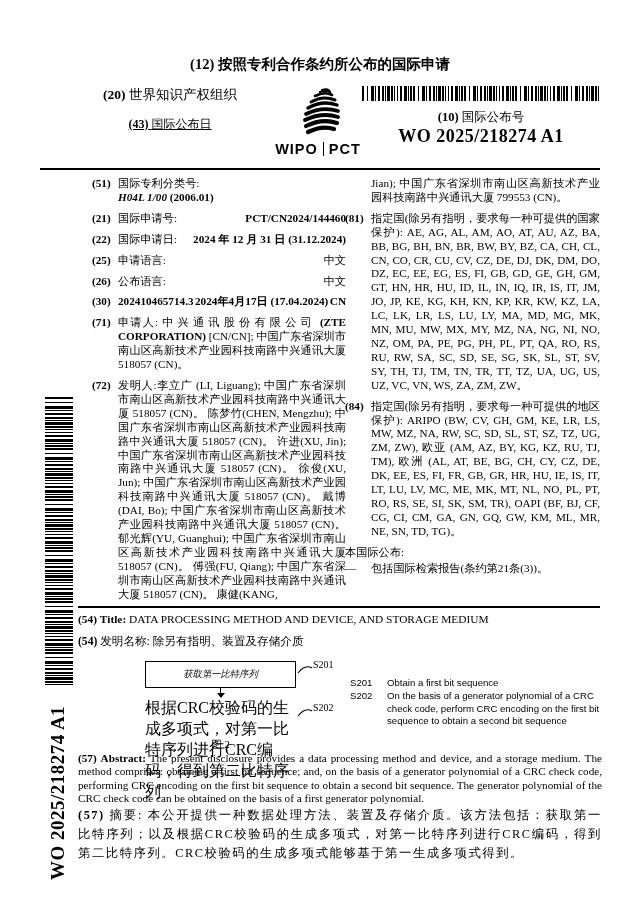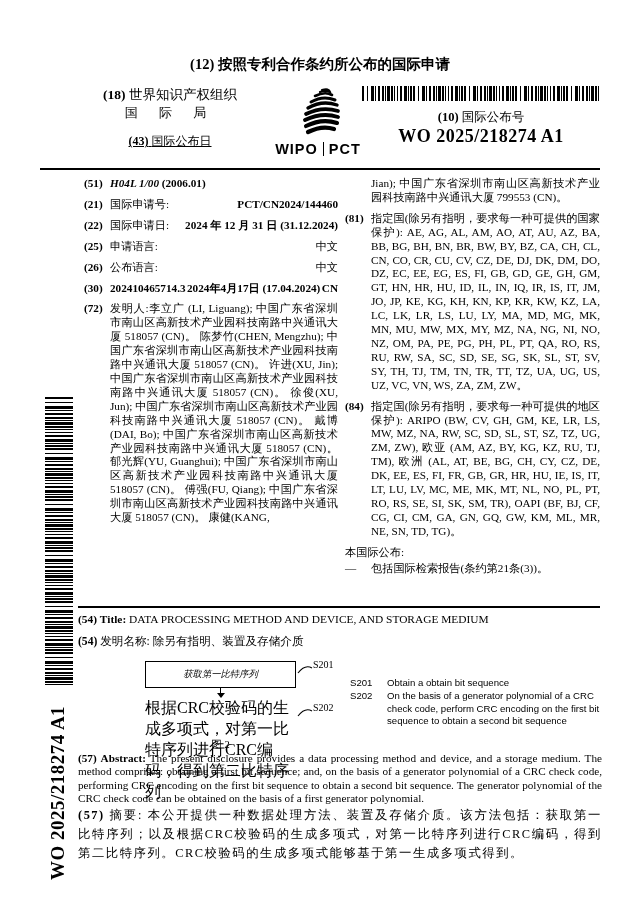--- a/index.html
+++ b/index.html
@@ -29,21 +29,21 @@
   .pubno-block { top:86px; left:362px; width:238px; text-align:center; }
   .barcode-h { height:15px; width:238px; display:flex; overflow:hidden; }
   .barcode-h .bar { flex:0 0 auto; background:#000; }
   .pubno-label { margin-top:8px; font-size:12.5px; }
   .pubno-value { font-size:18px; font-weight:bold; letter-spacing:.5px; }
 
   .rule1 { top:168px; left:40px; width:560px; height:2px; background:#000; }
 
   
   .col { font-size:11.2px; line-height:13.9px; }
-  .col-left  { top:177px; left:84px;  width:254px; }
+  .col-left  { top:177px; left:92px;  width:254px; }
   .col-right { top:177px; left:345px; width:255px; }
   .entry { position:relative; padding-left:26px; margin-bottom:7px; text-align:justify; }
   .entry > .inid { position:absolute; left:0; top:0; font-weight:bold; }
   .kv { display:flex; justify-content:space-between; }
   .kv .v { text-align:right; white-space:nowrap; }
   .ipc-main { font-weight:bold; font-style:italic; }
   .ipc-year { font-weight:bold; }
   .prio-row { display:flex; justify-content:space-between; font-weight:bold; }
   .org-name-zh { letter-spacing:3px; }
   .note-title { margin-bottom:2px; }
@@ -89,22 +89,21 @@
   .abstract-en { top:752px; left:78px; width:524px; font-size:11.2px; line-height:13.4px; text-align:justify; }
   .abstract-zh { top:806px; left:78px; width:524px; font-size:12.4px; line-height:19px;
                  text-align:justify; letter-spacing:1.5px; }
 </style>
 </head>
 <body>
 
 <div class="abs pub-type"><span>(12)</span> <span>按照专利合作条约所公布的国际申请</span></div>
 
 <div class="abs org-block">
-  <div><span class="b">(18)</span> <span>世界知识产权组织</span></div>
-  <div class="org-bureau">国 际 局</div>
+  <div><span class="b">(20)</span> <span>世界知识产权组织</span></div>
   <div class="org-date-label"><span class="b">(43)</span> <span>国际公布日</span></div>
 </div>
 
 <div class="abs logo-block">
   <svg class="logo-svg" width="58" height="52" viewBox="0 0 58 52">
     <g fill="none" stroke="#000" stroke-linecap="round">
       <path d="M33 4 Q40 2 41 6 Q36 4 31 6" stroke-width="2.2"></path>
       <path d="M26 10 Q36 5 43 9" stroke-width="2.6"></path>
       <path d="M22 16 Q34 9 46 14" stroke-width="3.0"></path>
       <path d="M19 22 Q33 14 48 19" stroke-width="3.4"></path>
@@ -286,20 +285,21 @@
     <div class="bar" style="height: 3px; margin-bottom: 1px;"></div>
     <div class="bar" style="height: 2px; margin-bottom: 1px;"></div>
     <div class="bar" style="height: 1px; margin-bottom: 2px;"></div>
   </div>
 <div class="abs side-pubno">WO 2025/218274 A1</div>
 
 <div class="abs col col-left">
 
   <div class="entry">
     <span class="inid">(51)</span>
+    <div>国际专利分类号:</div>
     <div><span class="ipc-main">H04L 1/00</span> <span class="ipc-year">(2006.01)</span></div>
   </div>
 
   <div class="entry kv">
     <span class="inid">(21)</span>
     <span>国际申请号:</span>
     <span class="v b">PCT/CN2024/144460</span>
   </div>
 
   <div class="entry kv">
@@ -322,20 +322,24 @@
 
   <div class="entry">
     <span class="inid">(30)</span>
     <div class="prio-row">
       <span>202410465714.3</span>
       <span>2024年4月17日 (17.04.2024)</span>
       <span>CN</span>
     </div>
   </div>
 
+  <div class="entry">
+    <span class="inid">(71)</span>
+    <span>申请人: </span><span class="org-name-zh">中兴通讯股份有限公司</span> <span class="b">(ZTE CORPORATION)</span><span> [CN/CN]; 中国广东省深圳市南山区高新技术产业园科技南路中兴通讯大厦 518057 (CN)。</span>
+  </div>
 
   <div class="entry">
     <span class="inid">(72)</span>
     <span>发明人:</span><span>李立广 (LI, Liguang); 中国广东省深圳市南山区高新技术产业园科技南路中兴通讯大厦 518057 (CN)。 陈梦竹(CHEN, Mengzhu); 中国广东省深圳市南山区高新技术产业园科技南路中兴通讯大厦 518057 (CN)。 许进(XU, Jin); 中国广东省深圳市南山区高新技术产业园科技南路中兴通讯大厦 518057 (CN)。 徐俊(XU, Jun); 中国广东省深圳市南山区高新技术产业园科技南路中兴通讯大厦 518057 (CN)。 戴博(DAI, Bo); 中国广东省深圳市南山区高新技术产业园科技南路中兴通讯大厦 518057 (CN)。 郁光辉(YU, Guanghui); 中国广东省深圳市南山区高新技术产业园科技南路中兴通讯大厦 518057 (CN)。 傅强(FU, Qiang); 中国广东省深圳市南山区高新技术产业园科技南路中兴通讯大厦 518057 (CN)。 康健(KANG,</span>
   </div>
 </div>
 
 <div class="abs col col-right">
 
   <div class="entry">
@@ -377,21 +381,21 @@
 <svg class="fc-curve fc-curve-2" width="16" height="12" viewBox="0 0 16 12">
     <path d="M1,10 Q8,1 15,5" fill="none" stroke="#000" stroke-width="1.1"></path>
   </svg>
 <div class="abs fc-lbl fc-lbl-1">S201</div>
 <div class="abs fc-lbl fc-lbl-2">S202</div>
 <div class="abs fc-caption">图 2</div>
 
 <div class="abs legend">
   <div class="legend-row">
     <span class="legend-key">S201</span>
-    <span>Obtain a obtain bit sequence</span>
+    <span>Obtain a first bit sequence</span>
   </div>
   <div class="legend-row">
     <span class="legend-key">S202</span>
     <span>On the basis of a generator polynomial of a CRC check code, perform CRC encoding on the first bit sequence to obtain a second bit sequence</span>
   </div>
 </div>
 
 <div class="abs abstract-en"><span class="b">(57)</span> <span class="b">Abstract:</span> <span>The present disclosure provides a data processing method and device, and a storage medium. The method comprises: obtaining a first bit sequence; and, on the basis of a generator polynomial of a CRC check code, performing CRC encoding on the first bit sequence to obtain a second bit sequence. The generator polynomial of the CRC check code can be obtained on the basis of a first generator polynomial.</span></div>
 <div class="abs abstract-zh"><span class="b">(57)</span> <span>摘要: </span><span>本公开提供一种数据处理方法、装置及存储介质。该方法包括：获取第一比特序列；以及根据CRC校验码的生成多项式，对第一比特序列进行CRC编码，得到第二比特序列。CRC校验码的生成多项式能够基于第一生成多项式得到。</span></div>
 

